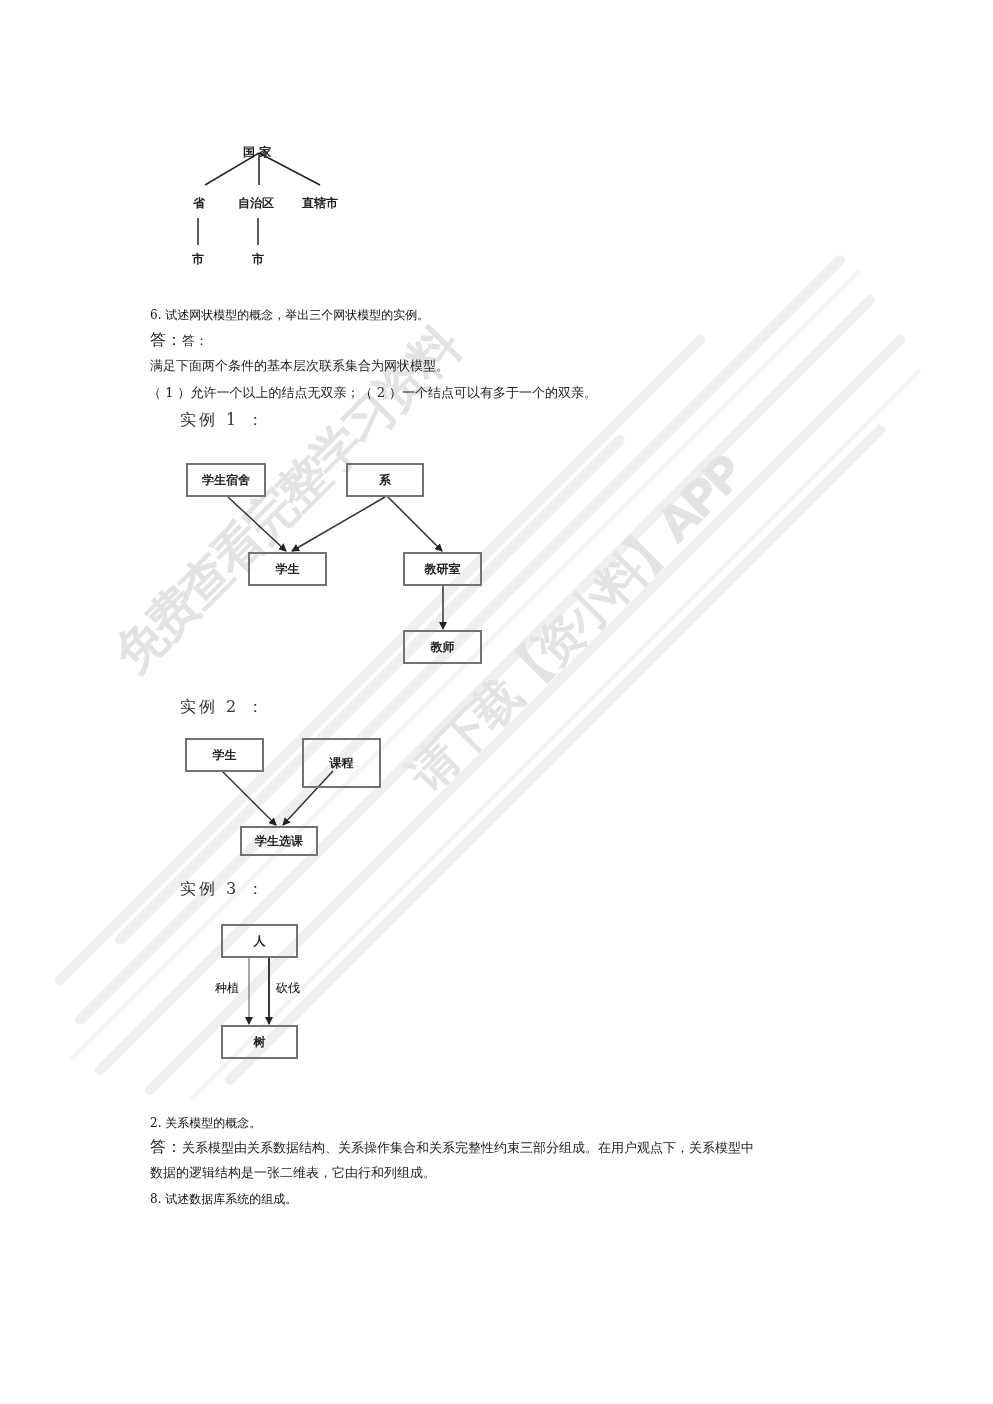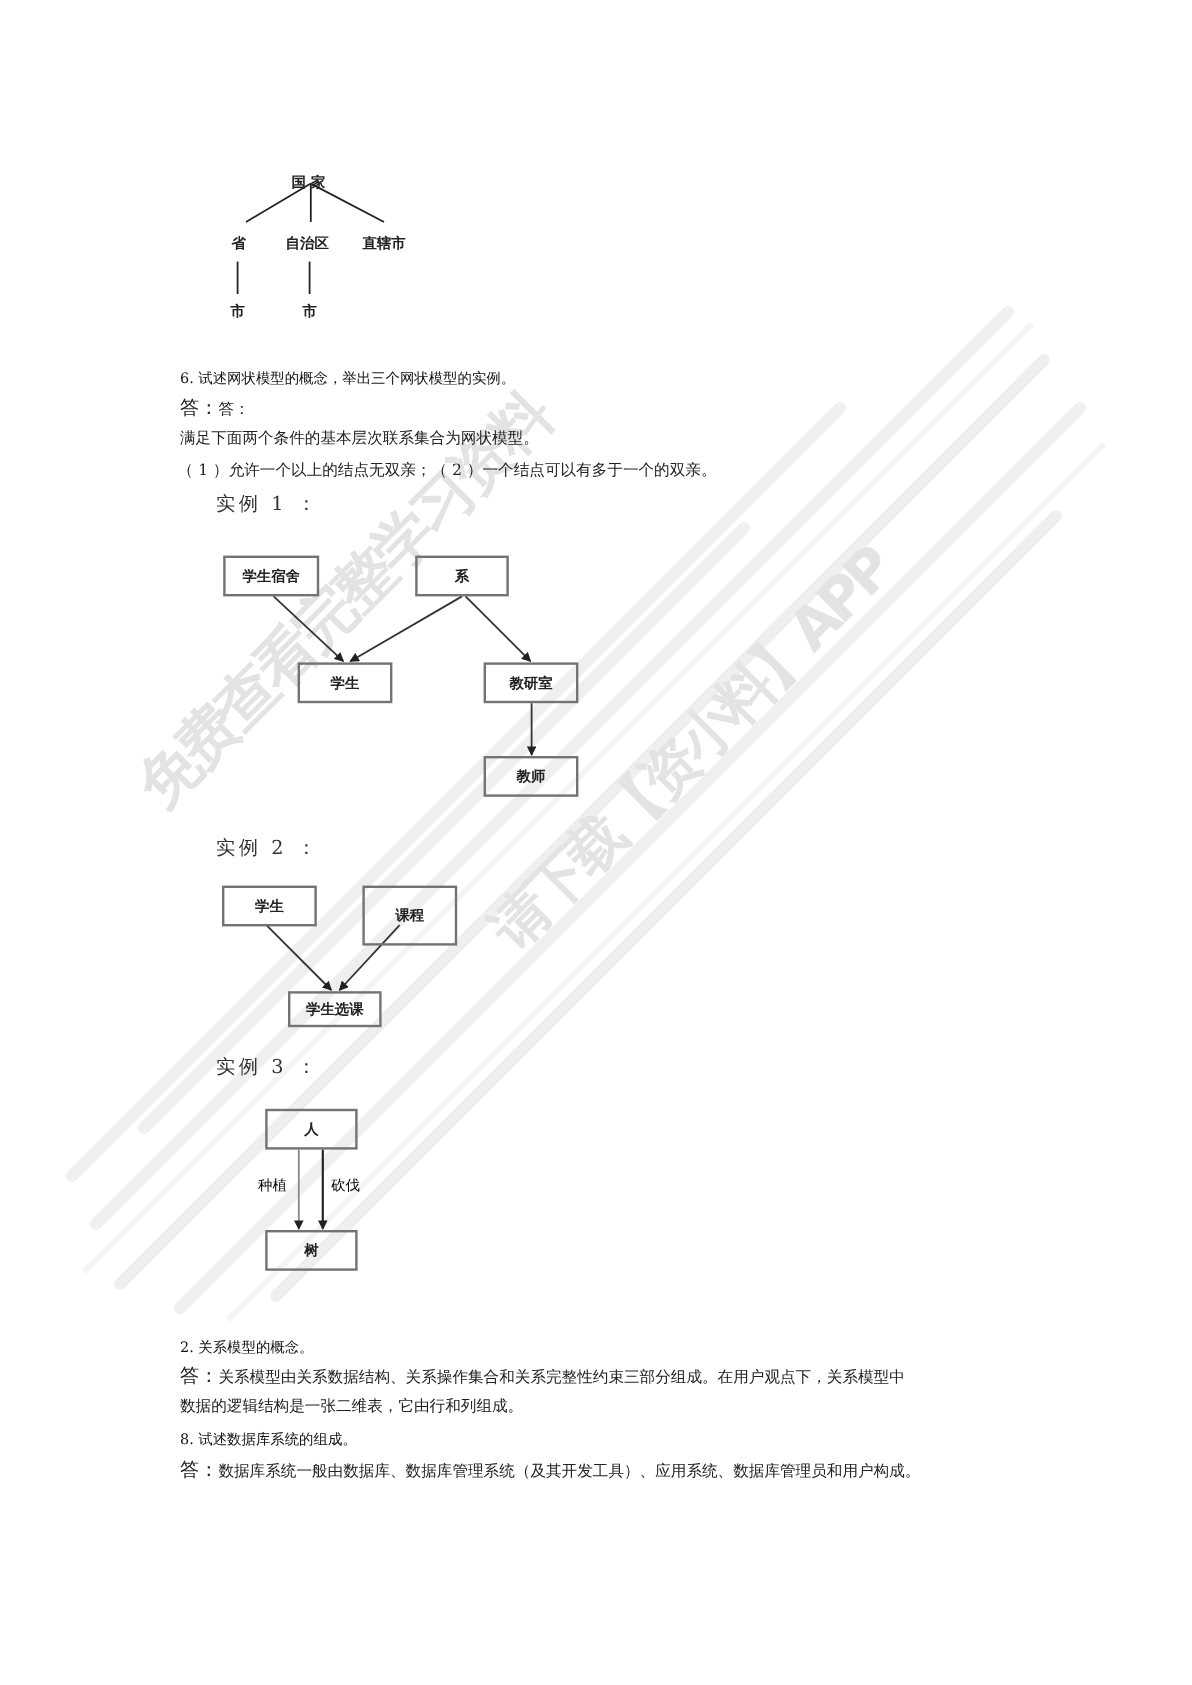--- a/index.html
+++ b/index.html
@@ -118,17 +118,14 @@
     <div class="box" style="left:221px; top:1025px; width:77px; height:34px;">树</div>
   </div>
 
   <div class="q-title" style="top:1113px;">2. 关系模型的概念。</div>
   <div class="line" style="top:1138px;">
     <span class="ans-label">答：</span><span>关系模型由关系数据结构、关系操作集合和关系完整性约束三部分组成。在用户观点下，关系模型中</span>
   </div>
   <div class="line" style="top:1164px;">数据的逻辑结构是一张二维表，它由行和列组成。</div>
 
   <div class="q-title" style="top:1189px;">8. 试述数据库系统的组成。</div>
-  <div class="line" style="top:1216px;">
-    <span class="ans-label">答：</span><span>数据库系统一般由数据库、数据库管理系统（及其开发工具）、应用系统、数据库管理员和用户构成。</span>
-  </div>
 
 </div>
 
 </body></html>

